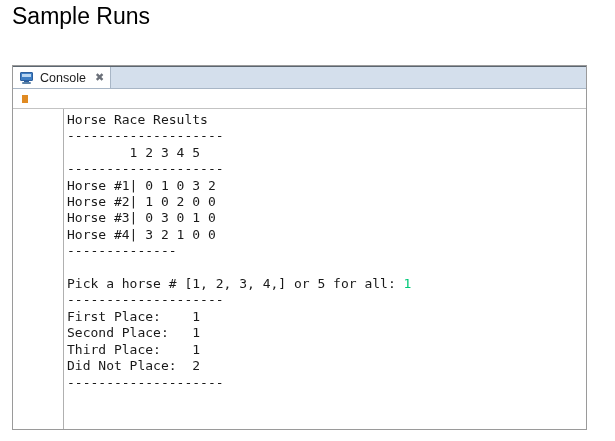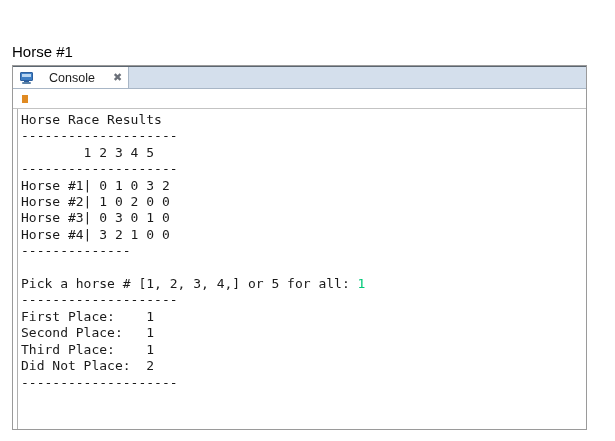--- a/index.html
+++ b/index.html
@@ -74,21 +74,21 @@
     background: #5c6670;
   }
 
   .tab {
     position: absolute;
     left: 0;
     top: 1px;
     height: 21px;
     display: flex;
     align-items: center;
-    gap: 16px;
+    gap: 7px;
     padding: 0 6px 0 7px;
     background: #ffffff;
     border-right: 1px solid #a8b6c6;
     box-sizing: border-box;
     white-space: nowrap;
   }
 
   .tab-icon {
     width: 13px;
     height: 12px;
@@ -164,20 +164,21 @@
     margin-left: 4px;
     flex: none;
   }
 
   .console-body {
     position: relative;
     height: 322px;
     background: #ffffff;
     padding: 2px 0 0 0;
     box-sizing: border-box;
+    margin-left: 46px;
   }
 
   .console-rule {
     position: absolute;
     left: 4px;
     top: 0;
     bottom: 0;
     width: 1px;
     background: #b0b0b0;
   }
@@ -195,22 +196,22 @@
 
   .console-text .input-echo {
     color: #00c878;
   }
 </style>
 </head>
 <body>
 
 <div class="page">
 
-
-  <div class="section-label">Horse #1</div>
+  <div class="page-title">Sample Runs</div>
+
 
   <div class="console-panel">
 
     <div class="tab-strip">
       <div class="tab">
         <span class="tab-icon">
           <span class="screen"></span>
           <span class="stand"></span>
           <span class="base"></span>
         </span>

